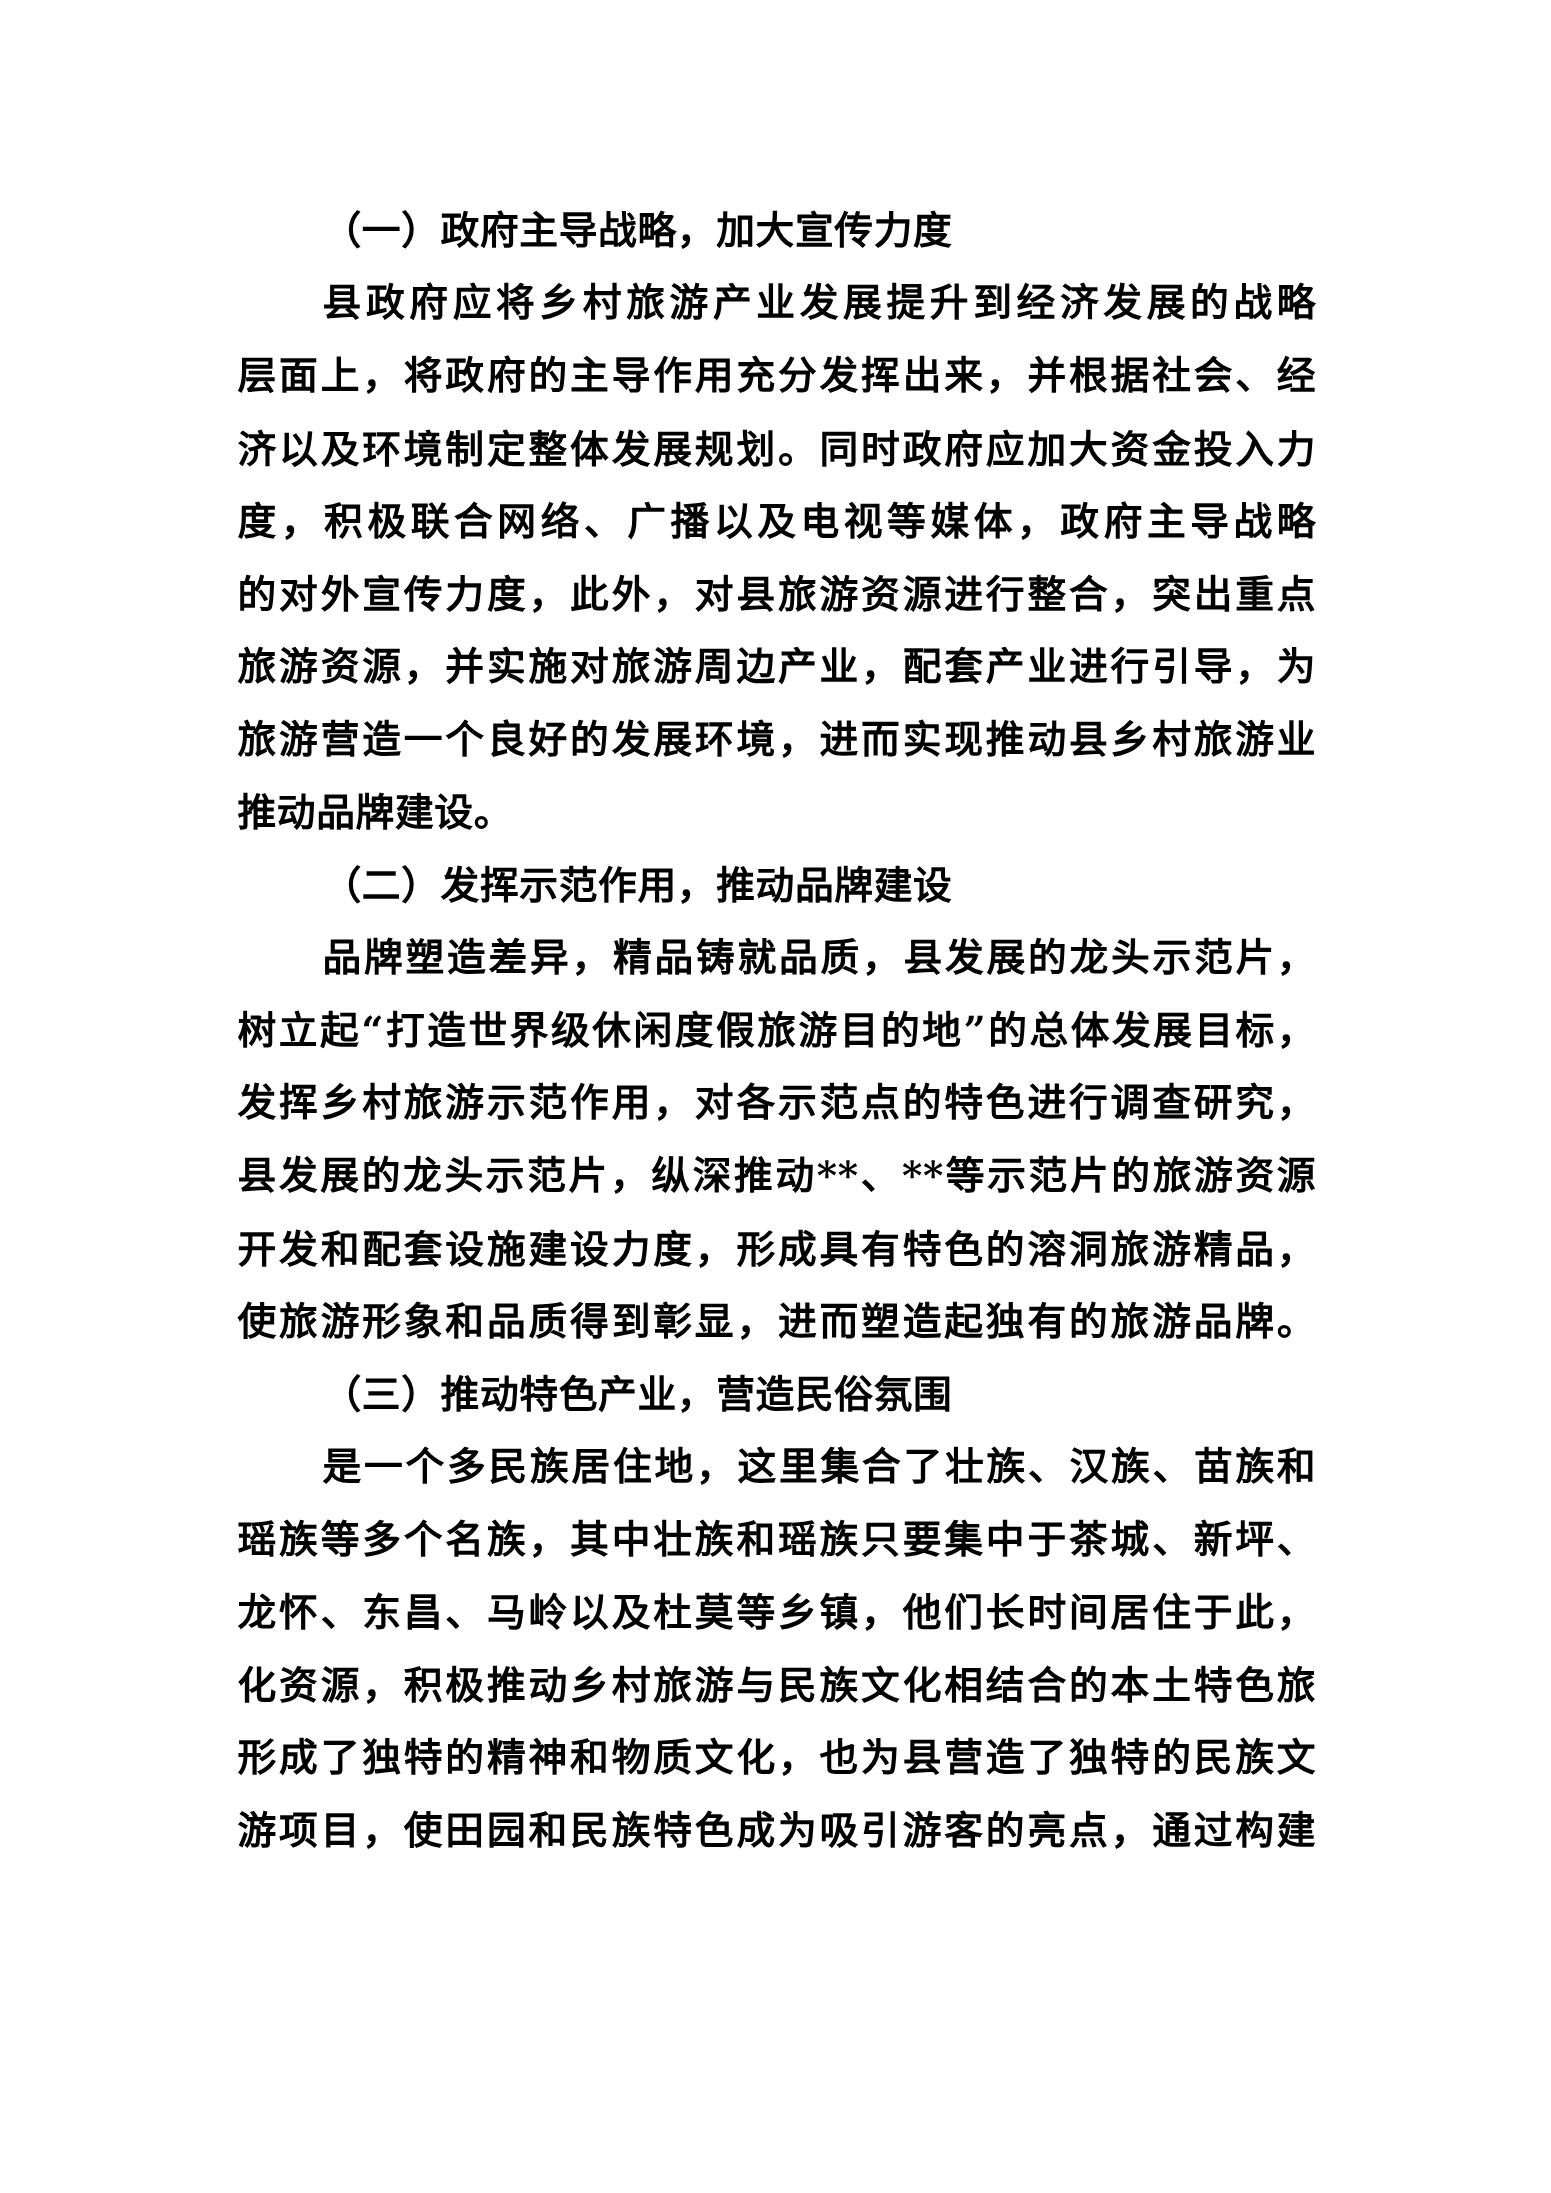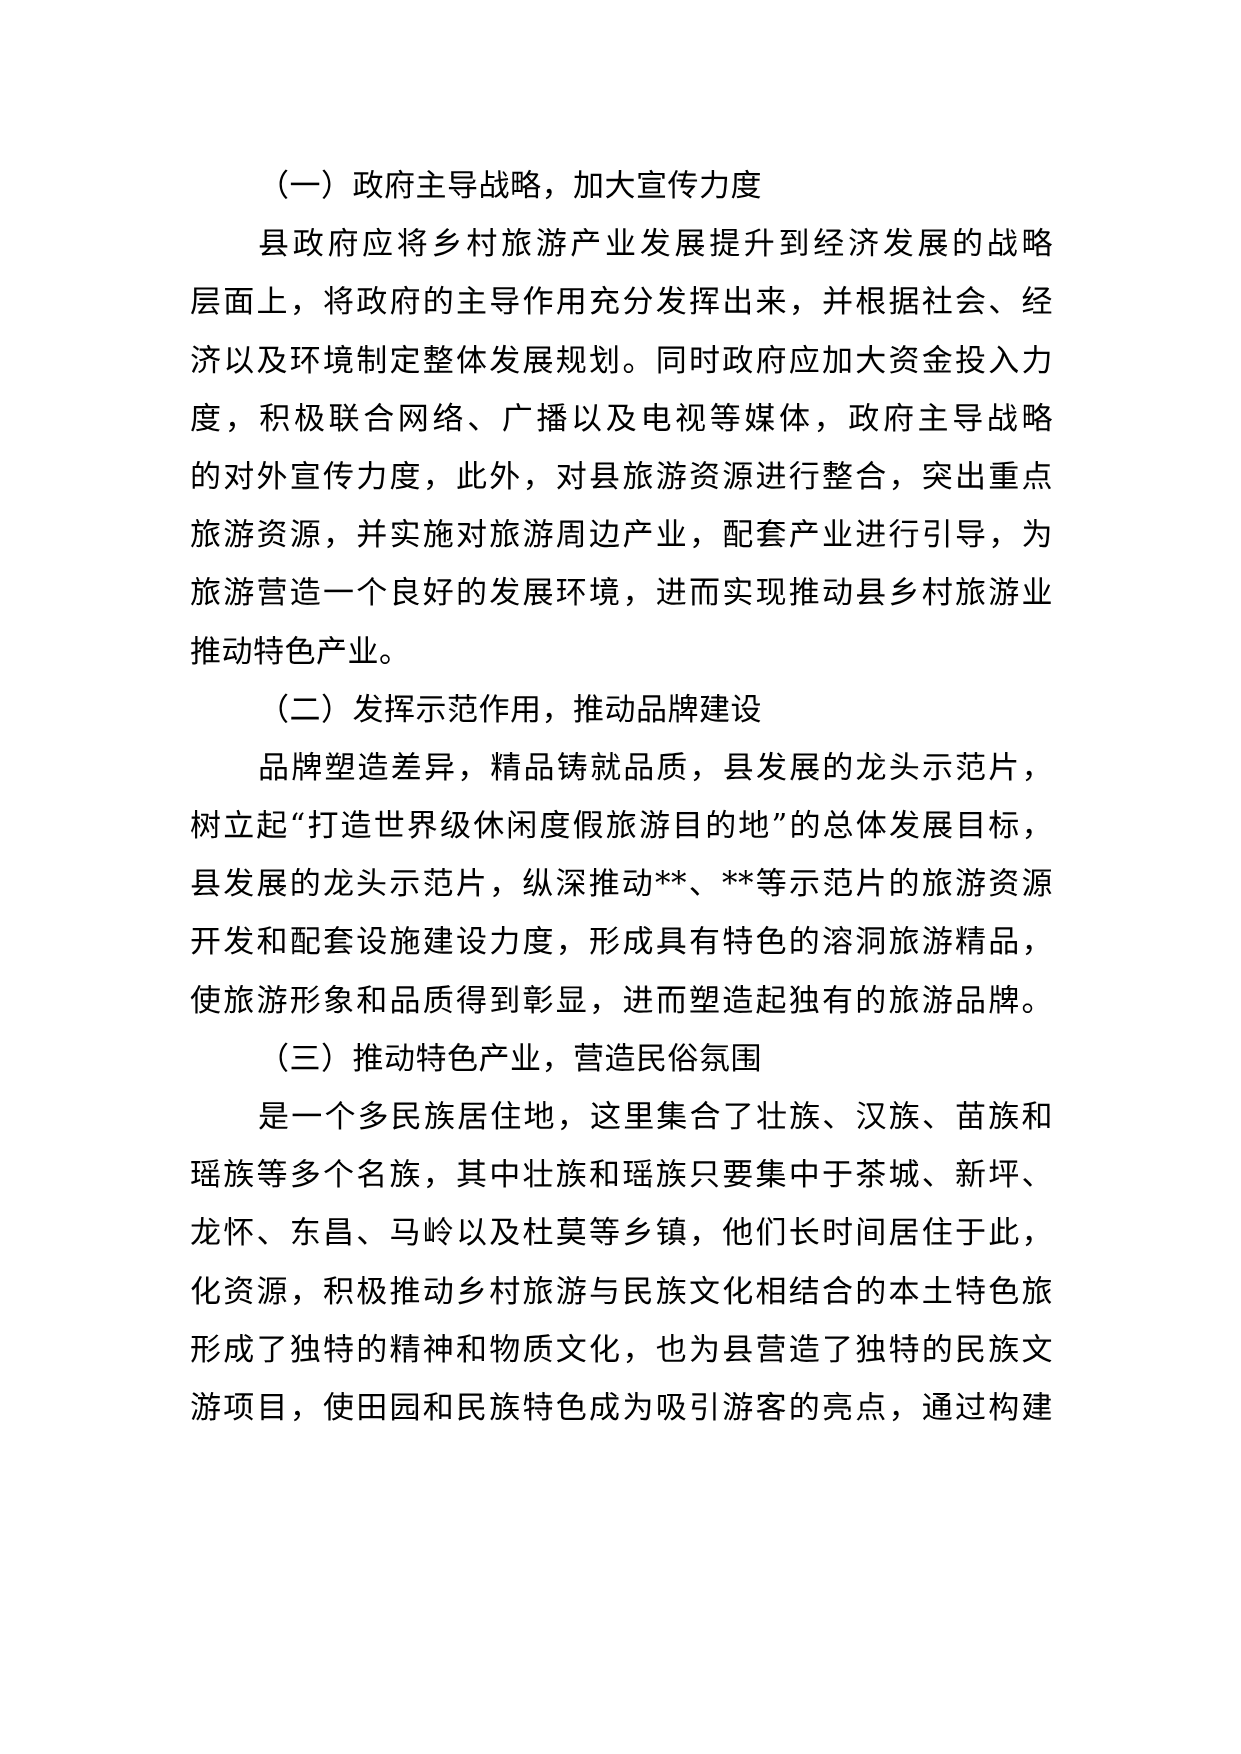--- a/index.html
+++ b/index.html
@@ -15,21 +15,21 @@
     overflow: hidden;
   }
   .doc {
     position: absolute;
     left: 190px;
     top: 156px;
     width: 863px;
     color: #000000;
     font-family: "DejaVu Serif", "Liberation Serif", serif;
     font-size: 31px;
-    font-weight: 400;
+    font-weight: 700;
     letter-spacing: 0.5px;
     line-height: 58.2px;
   }
   .line {
     height: 58.2px;
     text-align: left;
   }
   .line.indent {
     text-indent: 68px;
   }
@@ -45,24 +45,25 @@
 <div class="page">
   <div class="doc">
       <div class="line indent">（一）政府主导战略，加大宣传力度</div>
       <div class="line indent j">县政府应将乡村旅游产业发展提升到经济发展的战略</div>
       <div class="line j">层面上，将政府的主导作用充分发挥出来，并根据社会、经</div>
       <div class="line j">济以及环境制定整体发展规划。同时政府应加大资金投入力</div>
       <div class="line j">度，积极联合网络、广播以及电视等媒体，政府主导战略</div>
       <div class="line j">的对外宣传力度，此外，对县旅游资源进行整合，突出重点</div>
       <div class="line j">旅游资源，并实施对旅游周边产业，配套产业进行引导，为</div>
       <div class="line j">旅游营造一个良好的发展环境，进而实现推动县乡村旅游业</div>
-      <div class="line">推动特色产业。</div>
+      <div class="line">推动品牌建设。</div>
       <div class="line indent">（二）发挥示范作用，推动品牌建设</div>
       <div class="line indent j">品牌塑造差异，精品铸就品质，县发展的龙头示范片，</div>
       <div class="line j">树立起“打造世界级休闲度假旅游目的地”的总体发展目标，</div>
+      <div class="line j">发挥乡村旅游示范作用，对各示范点的特色进行调查研究，</div>
       <div class="line j">县发展的龙头示范片，纵深推动**、**等示范片的旅游资源</div>
       <div class="line j">开发和配套设施建设力度，形成具有特色的溶洞旅游精品，</div>
       <div class="line j">使旅游形象和品质得到彰显，进而塑造起独有的旅游品牌。</div>
       <div class="line indent">（三）推动特色产业，营造民俗氛围</div>
       <div class="line indent j">是一个多民族居住地，这里集合了壮族、汉族、苗族和</div>
       <div class="line j">瑶族等多个名族，其中壮族和瑶族只要集中于茶城、新坪、</div>
       <div class="line j">龙怀、东昌、马岭以及杜莫等乡镇，他们长时间居住于此，</div>
       <div class="line j">化资源，积极推动乡村旅游与民族文化相结合的本土特色旅</div>
       <div class="line j">形成了独特的精神和物质文化，也为县营造了独特的民族文</div>
       <div class="line j">游项目，使田园和民族特色成为吸引游客的亮点，通过构建</div>

